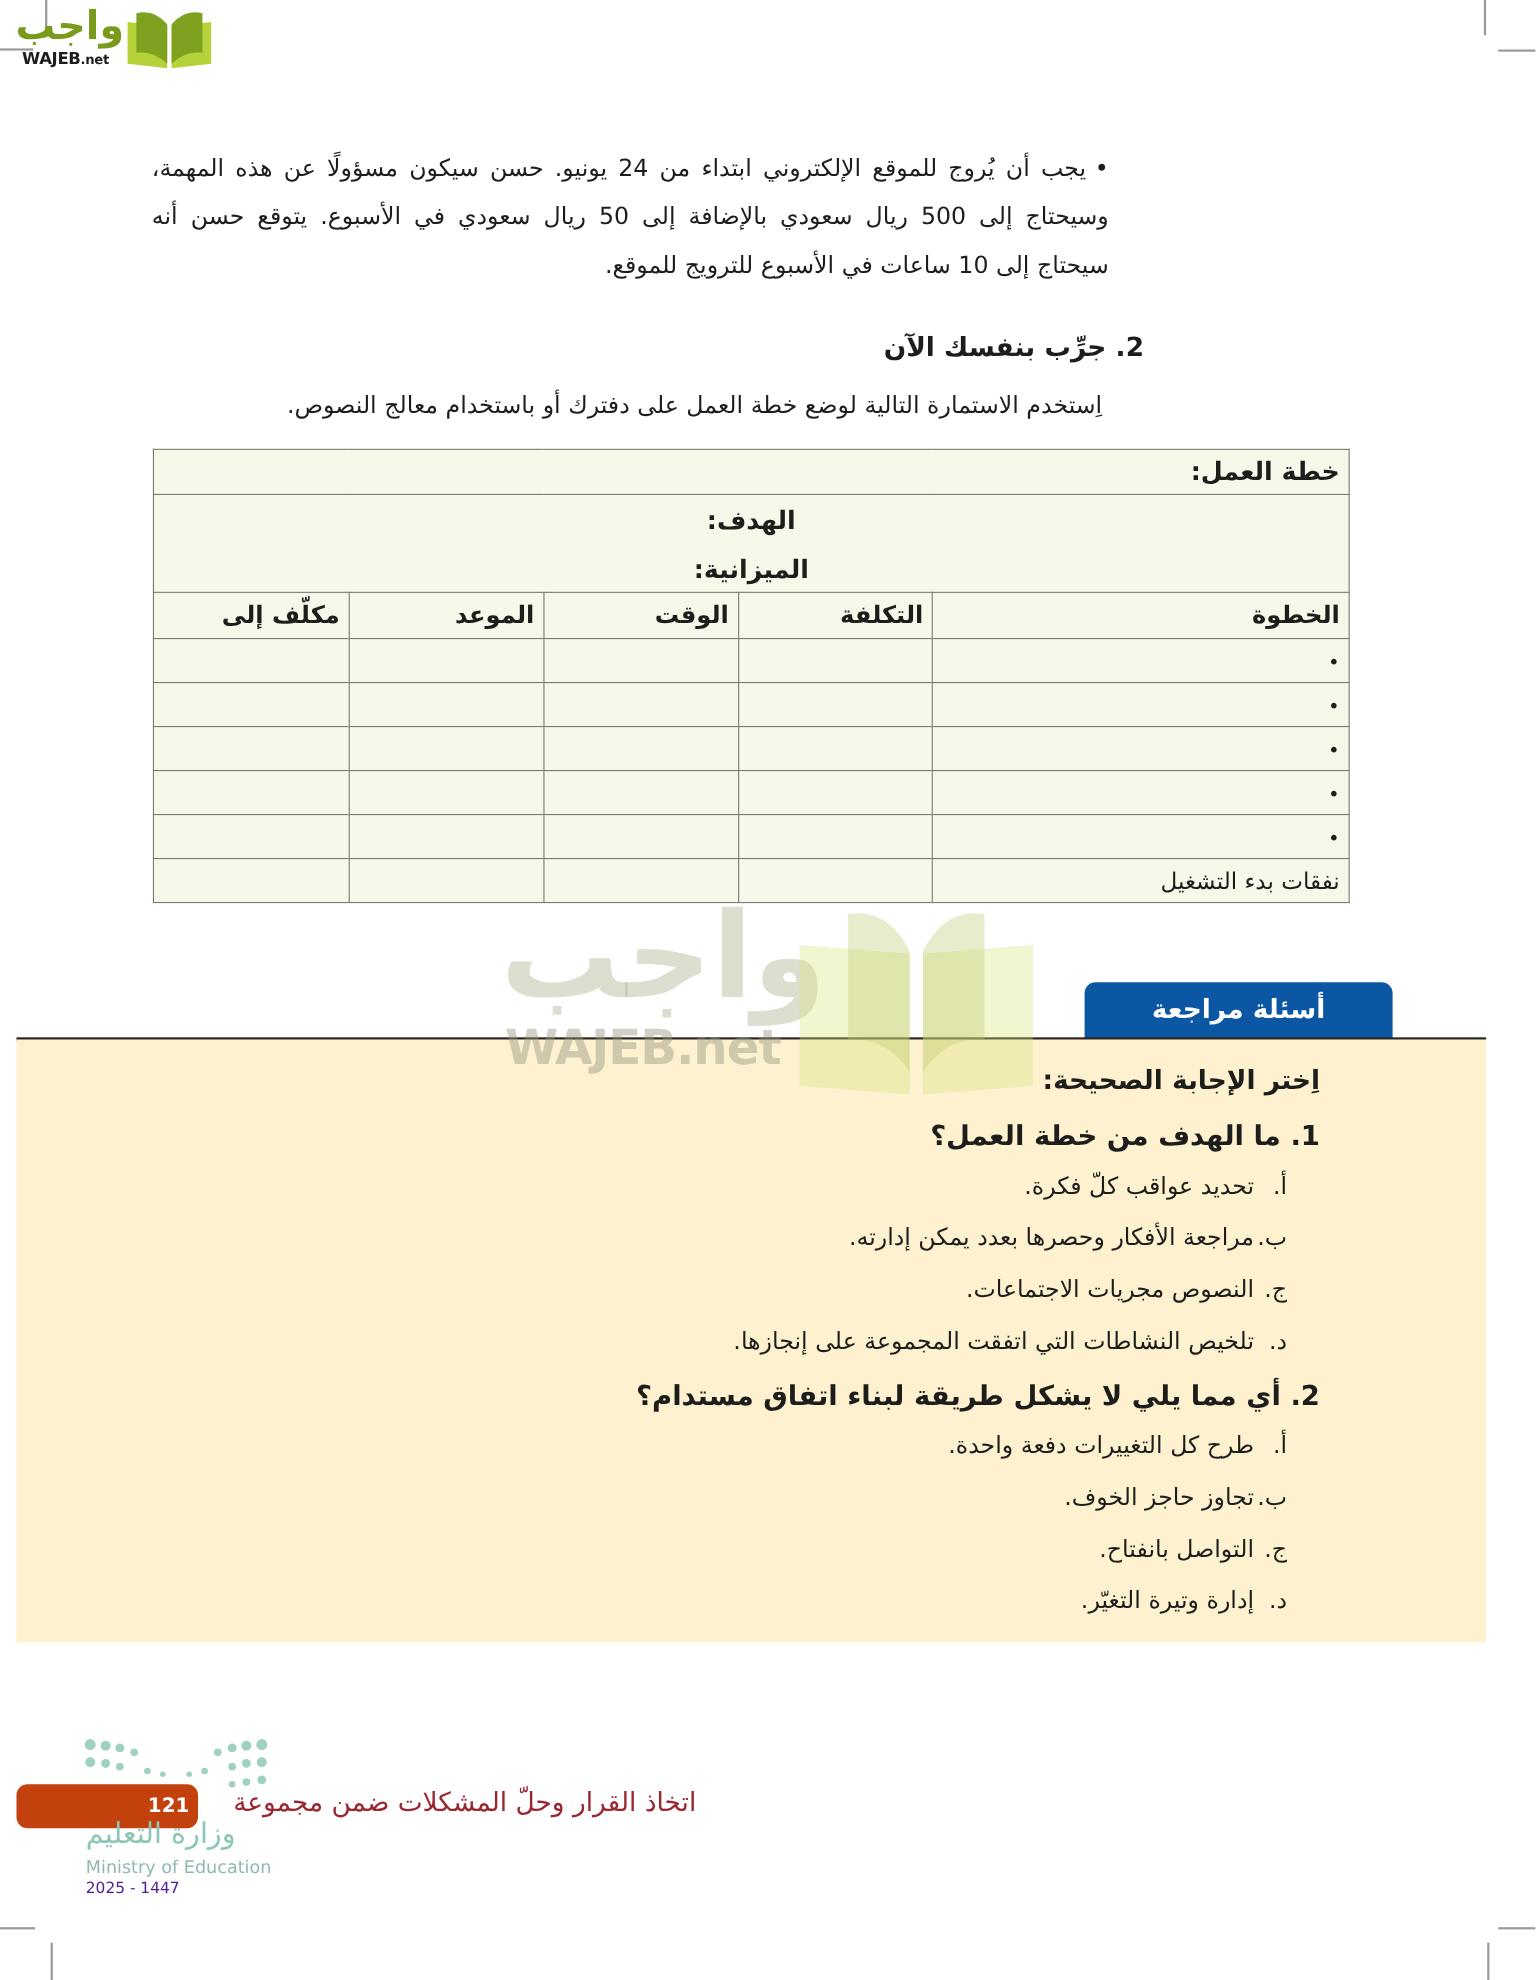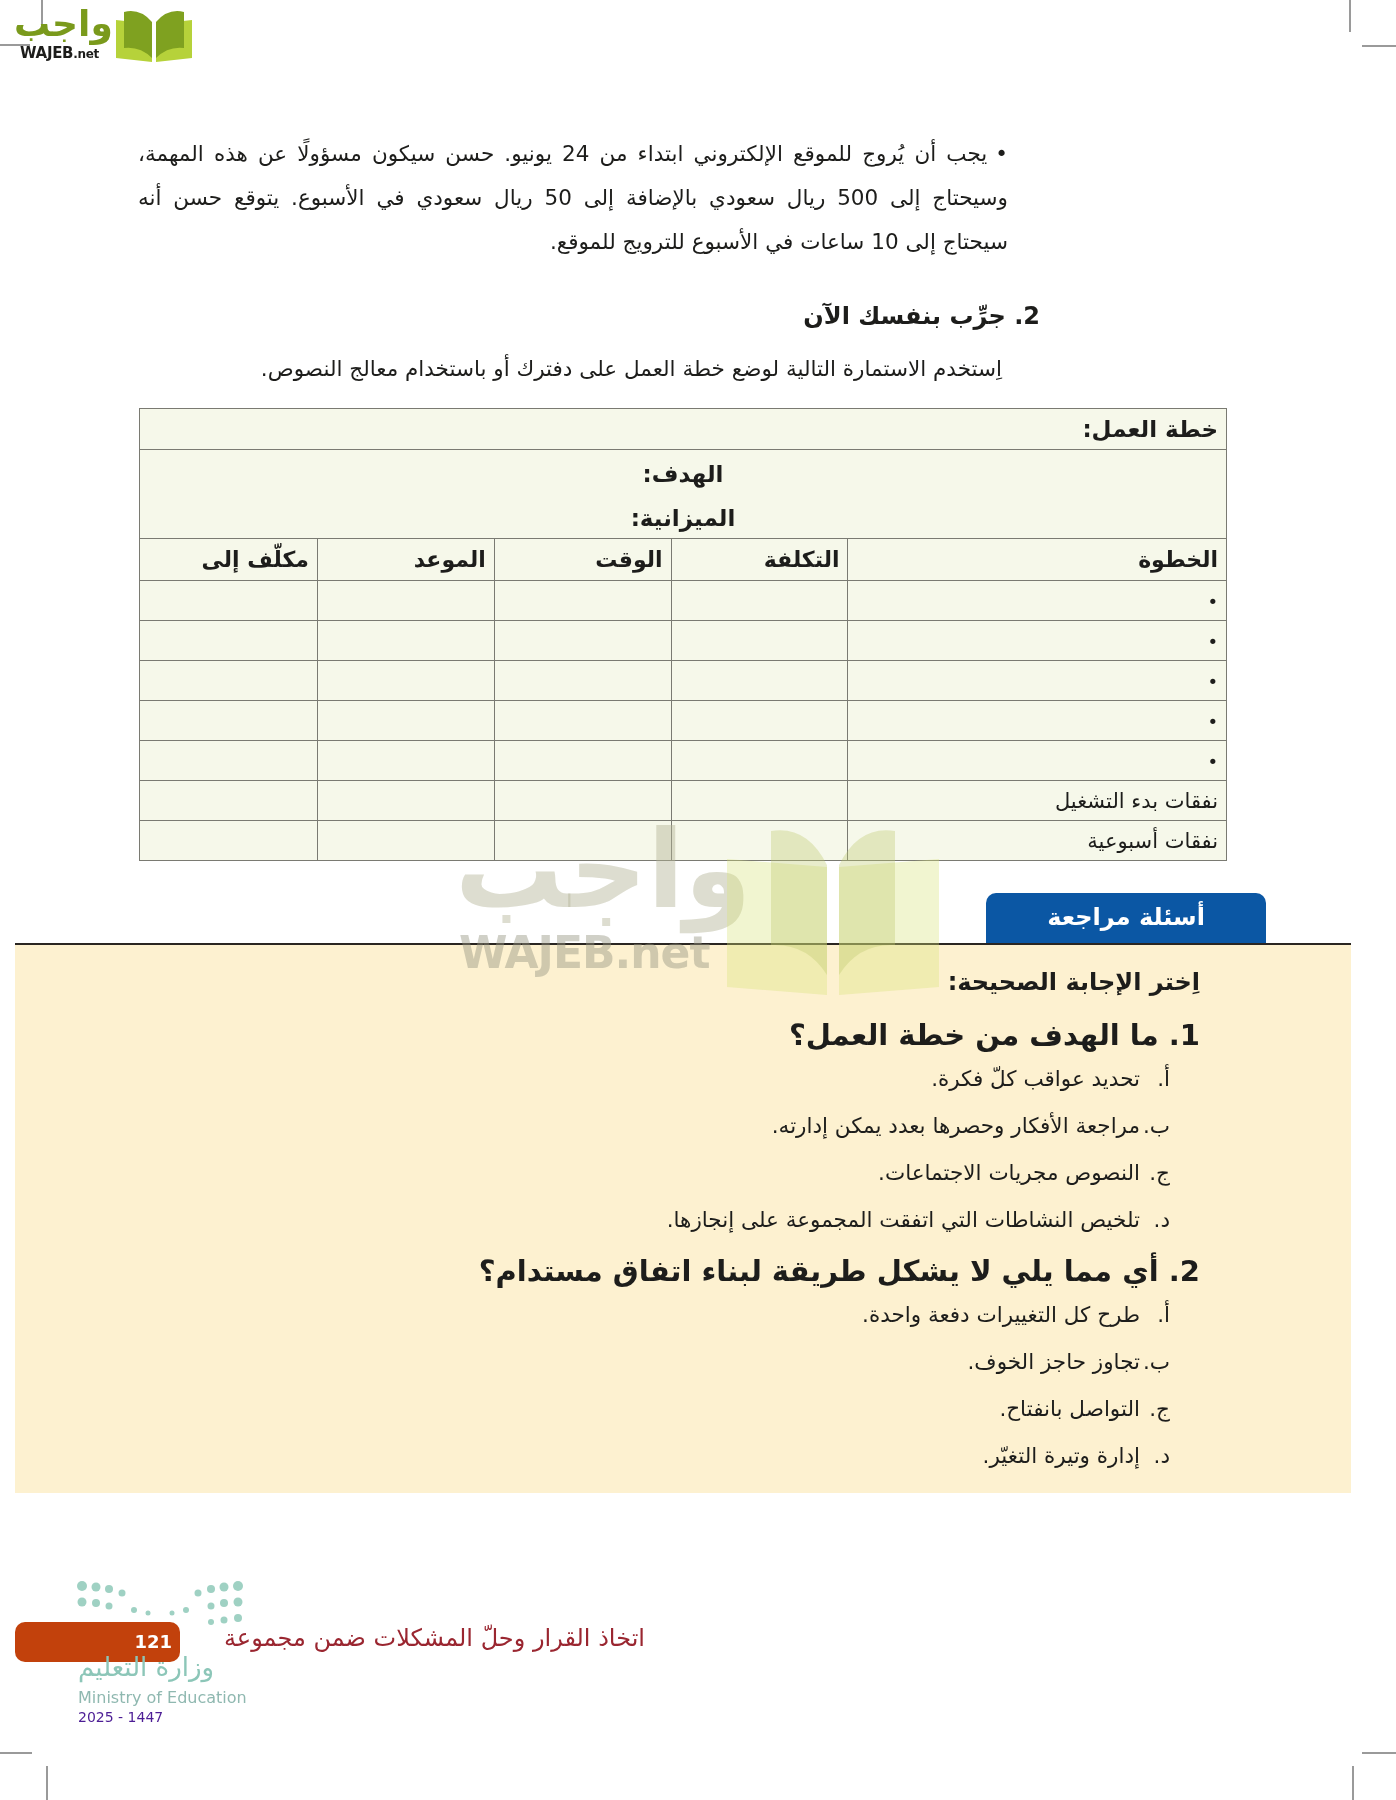--- a/index.html
+++ b/index.html
@@ -43,31 +43,31 @@
   .wm-en { position:absolute; left:4px; top:112px; font-size:44px; font-weight:bold; color:rgba(150,150,130,0.45); letter-spacing:-1px; }
   .wm-book { position:absolute; left:266px; top:4px; width:224px; height:176px; }
 
   
   .review-tab { position:absolute; left:986px; top:893px; width:280px; height:51px; background:#0b57a4; border-radius:10px 10px 0 0; color:#fff; font-size:24px; font-weight:bold; text-align:center; line-height:48px; direction:rtl; }
   .rule { position:absolute; left:15px; top:943px; width:1336px; height:2.5px; background:#2a2622; }
   .panel { position:absolute; left:15px; top:945px; width:1336px; height:548px; background:#fdf1d0; }
 
   .mcq { position:absolute; right:196px; direction:rtl; text-align:right; font-size:21.5px; }
   .mcq.title { font-weight:bold; font-size:24px; }
-  .mcq.q { font-weight:bold; font-size:29px; }
+  .mcq.q { font-weight:bold; font-size:25px; }
   .mcq.opt { right:226px; }
   .mcq.opt .letter { display:inline-block; width:30px; }
 
   
   .moe-dots { position:absolute; left:76px; top:1580px; width:170px; height:50px; }
   .moe-ar { position:absolute; left:78px; top:1652px; font-size:26px; color:#8cc6b8; direction:rtl; }
   .moe-en { position:absolute; left:78px; top:1688px; font-size:16px; color:#8fb8b0; }
   .moe-year { position:absolute; left:78px; top:1709px; font-size:14px; color:#4c1d95; }
   .page-pill { position:absolute; left:15px; top:1622px; width:165px; height:40px; background:#c2410c; border-radius:10px; color:#fff; font-weight:bold; font-size:18px; text-align:right; line-height:40px; padding-right:8px; box-sizing:border-box; }
-  .chapter-title { position:absolute; left:212px; top:1624px; font-size:24px; color:#9a2630; direction:rtl; white-space:nowrap;margin-left:12px; }
+  .chapter-title { position:absolute; left:212px; top:1624px; font-size:24px; color:#9a2630; direction:rtl; white-space:nowrap; }
 </style>
 </head>
 <body>
 
 <div class="crop" style="left:41px;top:0;width:1.5px;height:30px;"></div>
 <div class="crop" style="left:0;top:44px;width:30px;height:1.5px;"></div>
 <div class="crop" style="left:1349px;top:0;width:1.5px;height:32px;"></div>
 <div class="crop" style="left:1362px;top:45px;width:34px;height:1.5px;"></div>
 <div class="crop" style="left:0;top:1752px;width:32px;height:1.5px;"></div>
 <div class="crop" style="left:46px;top:1766px;width:1.5px;height:34px;"></div>
@@ -147,27 +147,20 @@
   </tr>
   <tr class="row-step">
     <td><span class="bullet-dot">•</span></td>
     <td></td>
         <td></td>
         <td></td>
         <td></td>
   </tr>
   <tr class="row-exp">
     <td>نفقات بدء التشغيل</td>
-    <td></td>
-        <td></td>
-        <td></td>
-        <td></td>
-  </tr>
-  <tr class="row-exp">
-    <td>نفقات أسبوعية</td>
     <td></td>
         <td></td>
         <td></td>
         <td></td>
   </tr>
 </tbody>
   </table>
 
 <div class="review-tab">أسئلة مراجعة</div>
 <div class="rule"></div>

